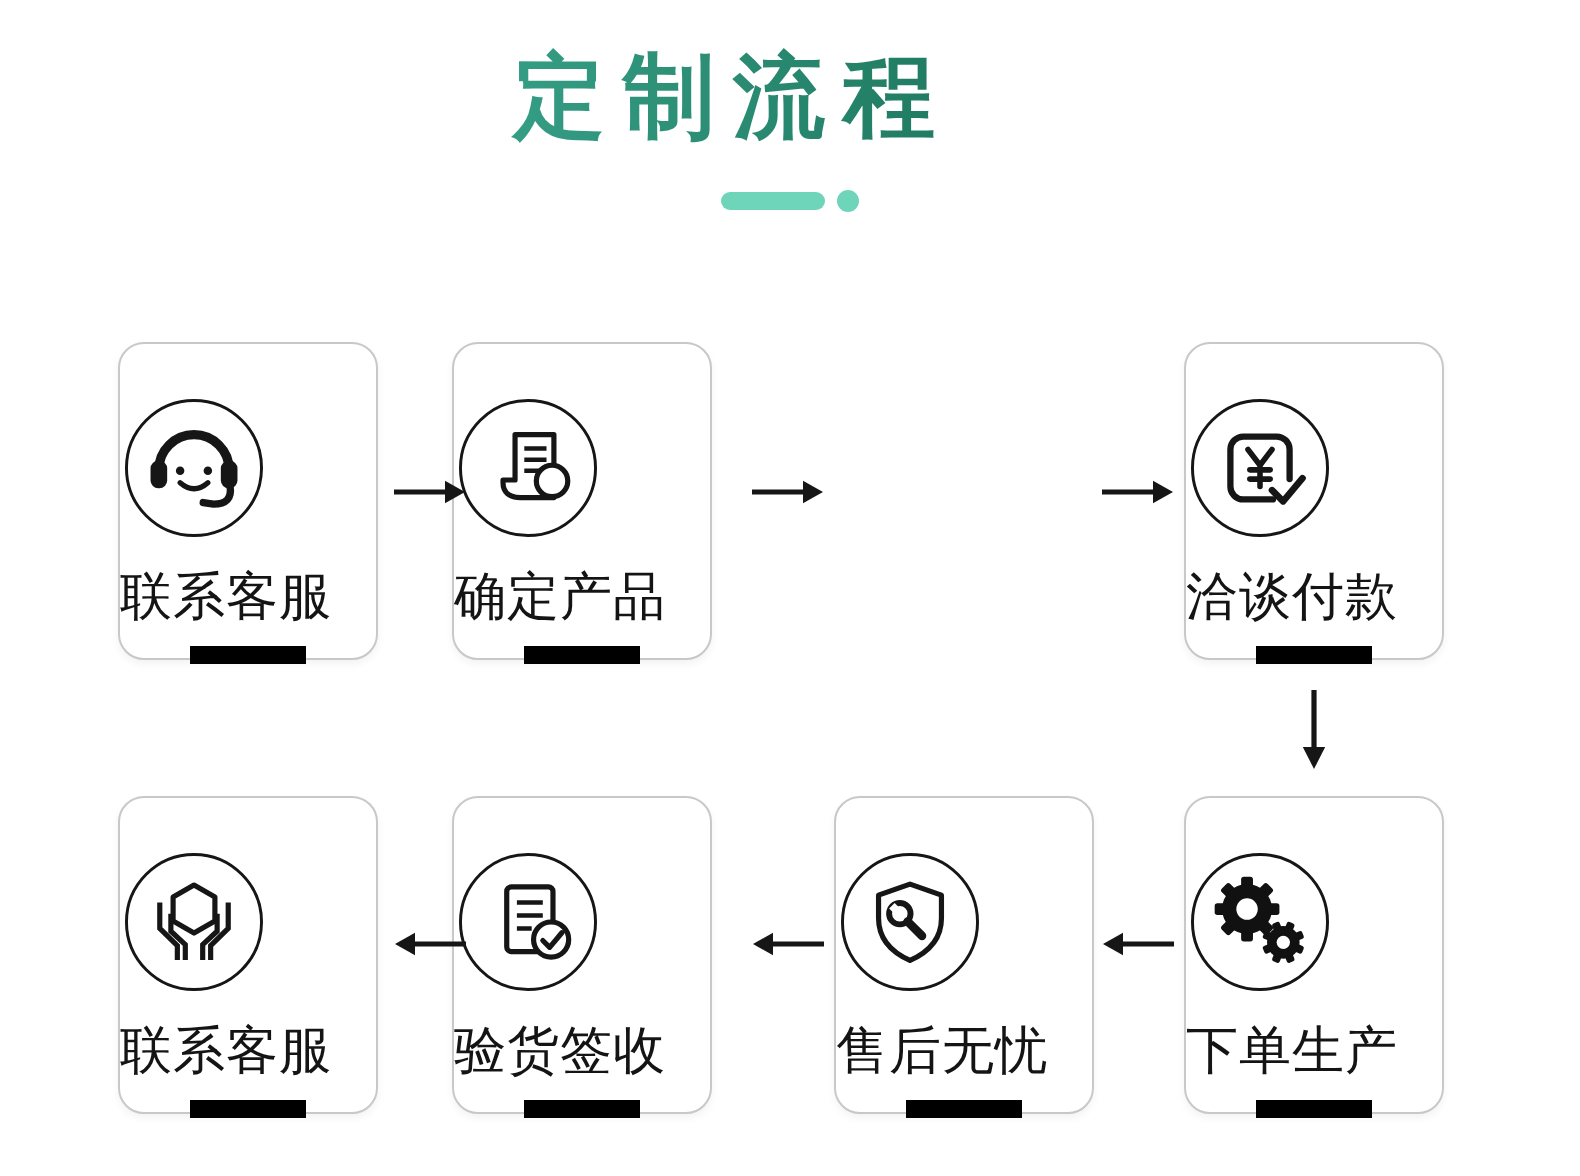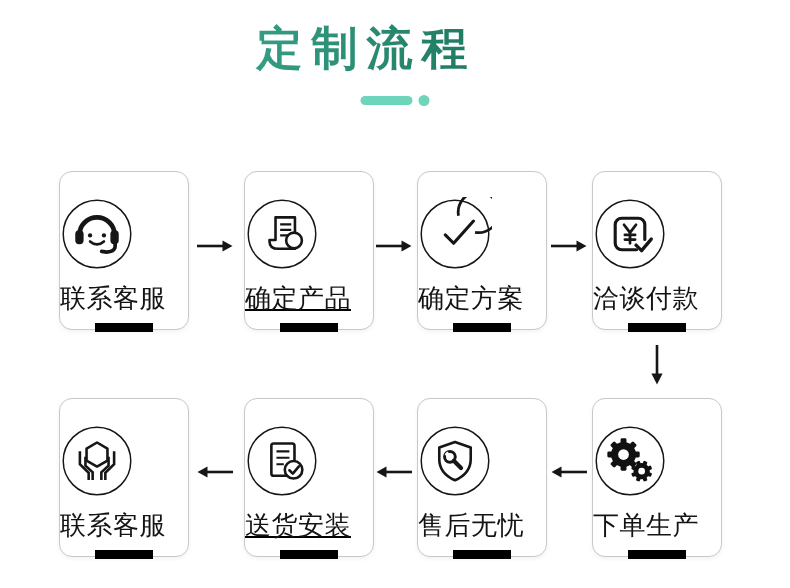--- a/index.html
+++ b/index.html
@@ -80,21 +80,21 @@
   .card .bottom-bar {
     position: absolute;
     bottom: -3px;
     left: 50%;
     transform: translateX(-50%);
     width: 58px;
     height: 9px;
     background: #000000;
   }
   
-  .c1 { left: 59px; }  .c2 { left: 244px; text-decoration: underline; }  .c3 { left: 417px; }  .c4 { left: 592px; }
+  .c1 { left: 59px; }  .c2 { left: 226px; }  .c3 { left: 417px; }  .c4 { left: 592px; }
   .r1 { top: 171px; }  .r2 { top: 398px; }
   
   .arrow { position: absolute; line-height: 0; }
   .arrow svg { display: block; }
   .ar1 { top: 237px; }
   .ar2 { top: 463px; }
   .ax1 { left: 195px; } .ax2 { left: 374px; } .ax3 { left: 549px; }
   .arrow-down { left: 648px; top: 343px; }
   .stroke { stroke: #161616; fill: none; }
 </style>
@@ -132,31 +132,20 @@
         <circle class="stroke" cx="40" cy="40" r="36.5" stroke-width="1.6"></circle>
         <path class="stroke" d="M33 22 H54 V56 H36 C29.5 56 26.5 52.8 26.5 48 V46.5 H33 Z" stroke-width="2.8" stroke-linejoin="round"></path>
         <path class="stroke" d="M38 29.5 H50 M38 35.5 H50 M38 41.5 H50" stroke-width="2.4"></path>
         <circle cx="53" cy="47" r="8.5" fill="#ffffff" stroke="#161616" stroke-width="2.8"></circle>
       </svg>
     </span>
     <span class="step-label">确定产品</span>
     <span class="bottom-bar"></span>
   </div>
 
-  <div class="card r1 c3">
-    <span class="icon-wrap">
-      <svg viewBox="0 0 80 80">
-        <circle class="stroke" cx="40" cy="40" r="36.5" stroke-width="1.6"></circle>
-        <path class="stroke" d="M61.7 38.2 A22 22 0 1 0 43.8 20.3" stroke-width="3"></path>
-        <path class="stroke" d="M29.5 41 L38.5 50 L60 26" stroke-width="3.4" stroke-linecap="round" stroke-linejoin="round"></path>
-      </svg>
-    </span>
-    <span class="step-label">确定方案</span>
-    <span class="bottom-bar"></span>
-  </div>
 
   <div class="card r1 c4">
     <span class="icon-wrap">
       <svg viewBox="0 0 80 80">
         <circle class="stroke" cx="40" cy="40" r="36.5" stroke-width="1.6"></circle>
         <path class="stroke" d="M47 57 H31 a7 7 0 0 1 -7 -7 V30 a7 7 0 0 1 7 -7 h18 a7 7 0 0 1 7 7 v16" stroke-width="3.4" stroke-linecap="round"></path>
         <path class="stroke" d="M33.5 30 L40 38.5 M46.5 30 L40 38.5 M40 38.5 V50 M34.5 41 H45.5 M34.5 46 H45.5" stroke-width="3" stroke-linecap="round"></path>
         <path class="stroke" d="M46.5 52 L52.5 58 L63 45.5" stroke-width="3.6" stroke-linecap="round" stroke-linejoin="round"></path>
       </svg>
     </span>
@@ -217,21 +206,21 @@
   <div class="card r2 c2">
     <span class="icon-wrap">
       <svg viewBox="0 0 80 80">
         <circle class="stroke" cx="40" cy="40" r="36.5" stroke-width="1.6"></circle>
         <rect class="stroke" x="28.5" y="21" width="25" height="35" rx="2.5" stroke-width="2.8"></rect>
         <path class="stroke" d="M34 29.5 H48 M34 36.5 H48 M34 43.5 H42" stroke-width="2.4"></path>
         <circle cx="52.5" cy="49.5" r="9.5" fill="#ffffff" stroke="#161616" stroke-width="2.8"></circle>
         <path class="stroke" d="M48 50 L51.7 53.7 L58.3 45.8" stroke-width="2.8" stroke-linecap="round" stroke-linejoin="round"></path>
       </svg>
     </span>
-    <span class="step-label">送货安装</span>
+    <span class="step-label">验货签收</span>
     <span class="bottom-bar"></span>
   </div>
 
   <div class="card r2 c1">
     <span class="icon-wrap">
       <svg viewBox="0 0 80 80">
         <circle class="stroke" cx="40" cy="40" r="36.5" stroke-width="1.6"></circle>
         <path class="stroke" d="M40 20 L51.3 26.5 V39.5 L40 46 L28.7 39.5 V26.5 Z" stroke-width="2.8" stroke-linejoin="round"></path>
         <path class="stroke" d="M21.5 29.5 V43.5 L31 52.8 V60.5" stroke-width="2.8"></path>
         <path class="stroke" d="M27.5 35.5 V45 L35.3 52.2 V60.5" stroke-width="2.8"></path>

